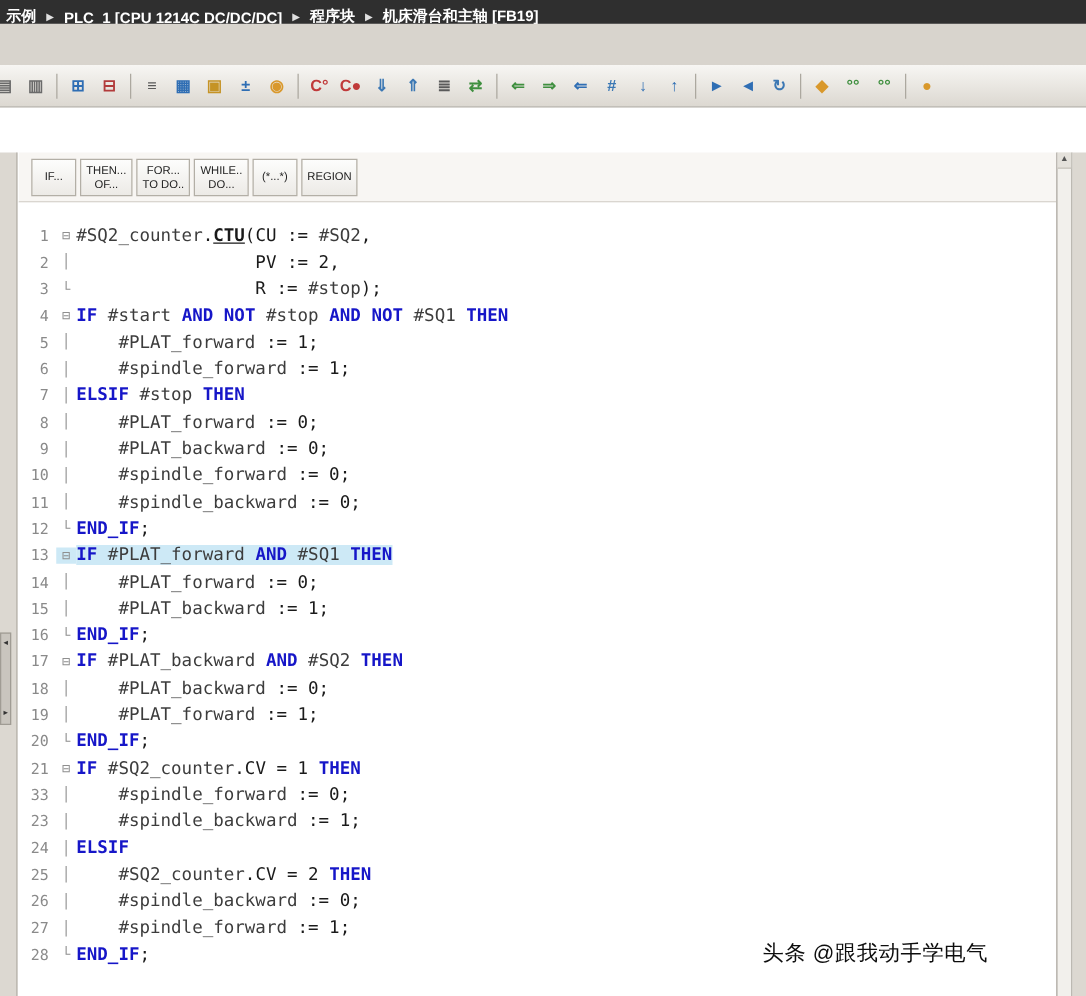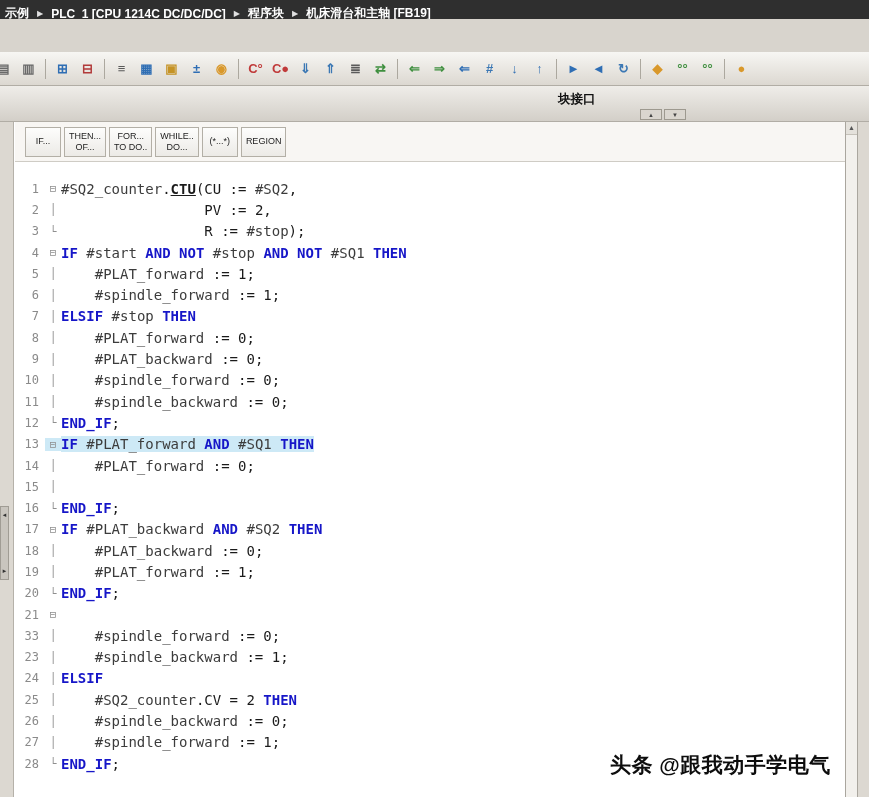--- a/index.html
+++ b/index.html
@@ -63,21 +63,21 @@
     font:11px "DejaVu Sans Mono",monospace;}
   .code{white-space:pre;font:14px "DejaVu Sans Mono",monospace;}
   .code-line.hl .code,.code-line.hl .fold{background:var(--hl);}
   .k{color:var(--kw);font-weight:bold;}
   .v{color:var(--var);}
   .p{color:var(--txt);}
   .n{color:var(--txt);}
   .u{color:var(--txt);text-decoration:underline;font-weight:bold;}
 
   
-  .watermark{position:absolute;left:610px;top:751px;font-size:21px;font-weight:bold;
+  .watermark{position:absolute;left:610px;top:751px;font-size:17px;font-weight:normal;
     color:#0d0d0d;letter-spacing:0.5px;white-space:nowrap;}
 </style>
 </head>
 <body style="--kw: #1616c8; --var: #3c3c3c; --txt: #1a1a1a; --hl: #cde9f6;">
 
 <div class="screen">
 
   <div class="breadcrumb-bar">
       <span class="bc-item">示例</span>
       <span class="bc-sep">▶</span>
@@ -121,27 +121,20 @@
       <span class="tool-icon" style="color: rgb(47, 110, 180);">◄</span>
       <span class="tool-icon" style="color: rgb(60, 120, 180);">↻</span>
       <span class="tool-sep"></span>
       <span class="tool-icon" style="color: rgb(217, 152, 43);">◆</span>
       <span class="tool-icon" style="color: rgb(63, 143, 63);">°°</span>
       <span class="tool-icon" style="color: rgb(63, 143, 63);">°°</span>
       <span class="tool-sep"></span>
       <span class="tool-icon" style="color: rgb(217, 152, 43);">●</span>
     </div>
 
-  <div class="interface-bar">
-    <span class="interface-label">块接口</span>
-    <span class="collapse-ctrl">
-      <button class="collapse-btn">▲</button>
-      <button class="collapse-btn">▼</button>
-    </span>
-  </div>
 
   <div class="snippet-bar">
       <button class="snippet-btn">
         <div>IF...</div>
       </button>
       <button class="snippet-btn">
         <div>THEN...</div>
         <div>OF...</div>
       </button>
       <button class="snippet-btn">
@@ -234,20 +227,21 @@
           <span class="code"><span class="k">IF</span><span class="p"> </span><span class="v">#PLAT_forward</span><span class="p"> </span><span class="k">AND</span><span class="p"> </span><span class="v">#SQ1</span><span class="p"> </span><span class="k">THEN</span></span>
         </div>
         <div class="code-line">
           <span class="gutter">14</span>
           <span class="fold">│</span>
           <span class="code"><span class="p">    </span><span class="v">#PLAT_forward</span><span class="p"> := </span><span class="n">0</span><span class="p">;</span></span>
         </div>
         <div class="code-line">
           <span class="gutter">15</span>
           <span class="fold">│</span>
+          <span class="code"><span class="p">    </span><span class="v">#PLAT_backward</span><span class="p"> := </span><span class="n">1</span><span class="p">;</span></span>
         </div>
         <div class="code-line">
           <span class="gutter">16</span>
           <span class="fold">└</span>
           <span class="code"><span class="k">END_IF</span><span class="p">;</span></span>
         </div>
         <div class="code-line">
           <span class="gutter">17</span>
           <span class="fold">⊟</span>
           <span class="code"><span class="k">IF</span><span class="p"> </span><span class="v">#PLAT_backward</span><span class="p"> </span><span class="k">AND</span><span class="p"> </span><span class="v">#SQ2</span><span class="p"> </span><span class="k">THEN</span></span>
@@ -263,20 +257,21 @@
           <span class="code"><span class="p">    </span><span class="v">#PLAT_forward</span><span class="p"> := </span><span class="n">1</span><span class="p">;</span></span>
         </div>
         <div class="code-line">
           <span class="gutter">20</span>
           <span class="fold">└</span>
           <span class="code"><span class="k">END_IF</span><span class="p">;</span></span>
         </div>
         <div class="code-line">
           <span class="gutter">21</span>
           <span class="fold">⊟</span>
+          <span class="code"><span class="k">IF</span><span class="p"> </span><span class="v">#SQ2_counter</span><span class="p">.CV = </span><span class="n">1</span><span class="p"> </span><span class="k">THEN</span></span>
         </div>
         <div class="code-line">
           <span class="gutter">33</span>
           <span class="fold">│</span>
           <span class="code"><span class="p">    </span><span class="v">#spindle_forward</span><span class="p"> := </span><span class="n">0</span><span class="p">;</span></span>
         </div>
         <div class="code-line">
           <span class="gutter">23</span>
           <span class="fold">│</span>
           <span class="code"><span class="p">    </span><span class="v">#spindle_backward</span><span class="p"> := </span><span class="n">1</span><span class="p">;</span></span>

